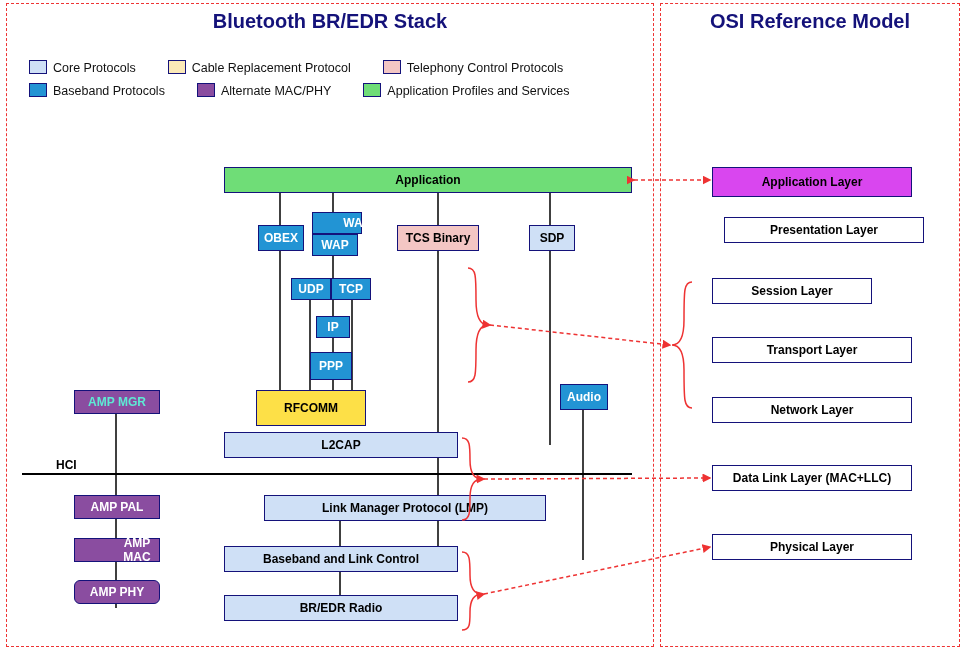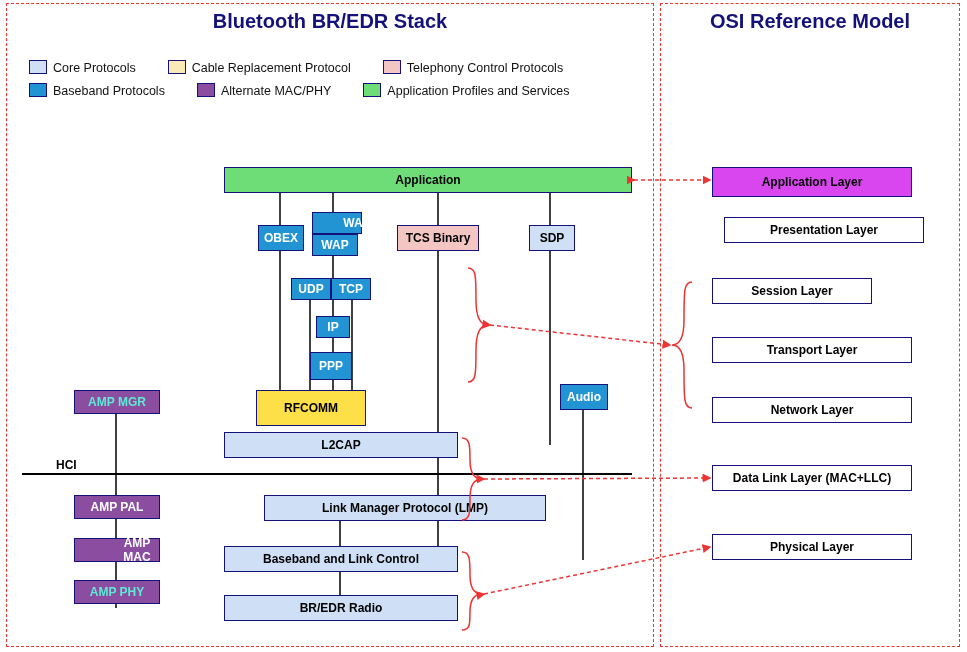--- a/index.html
+++ b/index.html
@@ -127,21 +127,21 @@
 
 <div class="box" style="left:74px; top:390px; width:86px; height:24px; background:#8a4da0; color:#5eead4;">AMP MGR</div>
 
 <div class="box" style="left:224px; top:432px; width:234px; height:26px; background:#cfe0f6;">L2CAP</div>
 
 <div class="hci-label" style="left:28px; top:458px;">HCI</div>
 <div class="hci-line" style="left:22px; top:473px; width:610px;"></div>
 
 <div class="box" style="left:74px; top:495px; width:86px; height:24px; background:#8a4da0; color:#fff;">AMP PAL</div>
 <div class="box" style="left:74px; top:538px; width:86px; height:24px; background:#8a4da0; color:#fff;padding-left:44px;">AMP MAC</div>
-<div class="box" style="left:74px; top:580px; width:86px; height:24px; background:#8a4da0; color:#5eead4;">AMP PHY</div>
+<div class="box" style="left:74px; top:580px; width:86px; height:24px; background:#8a4da0; color:#ffffff;border-radius:6px;">AMP PHY</div>
 
 <div class="box" style="left:224px; top:495px; width:282px; height:26px; background:#cfe0f6;margin-left:40px;">Link Manager Protocol (LMP)</div>
 <div class="box" style="left:224px; top:546px; width:234px; height:26px; background:#cfe0f6;">Baseband and Link Control</div>
 <div class="box" style="left:224px; top:595px; width:234px; height:26px; background:#cfe0f6;">BR/EDR Radio</div>
 
 <div class="box" style="left:712px; top:167px; width:200px; height:30px; background:#d946ef;">Application Layer</div>
 <div class="box" style="left:712px; top:217px; width:200px; height:26px; background:#fff;margin-left:12px;">Presentation Layer</div>
 <div class="box" style="left:712px; top:278px; width:160px; height:26px; background:#fff;">Session Layer</div>
 <div class="box" style="left:712px; top:337px; width:200px; height:26px; background:#fff;">Transport Layer</div>
 <div class="box" style="left:712px; top:397px; width:200px; height:26px; background:#fff;">Network Layer</div>

